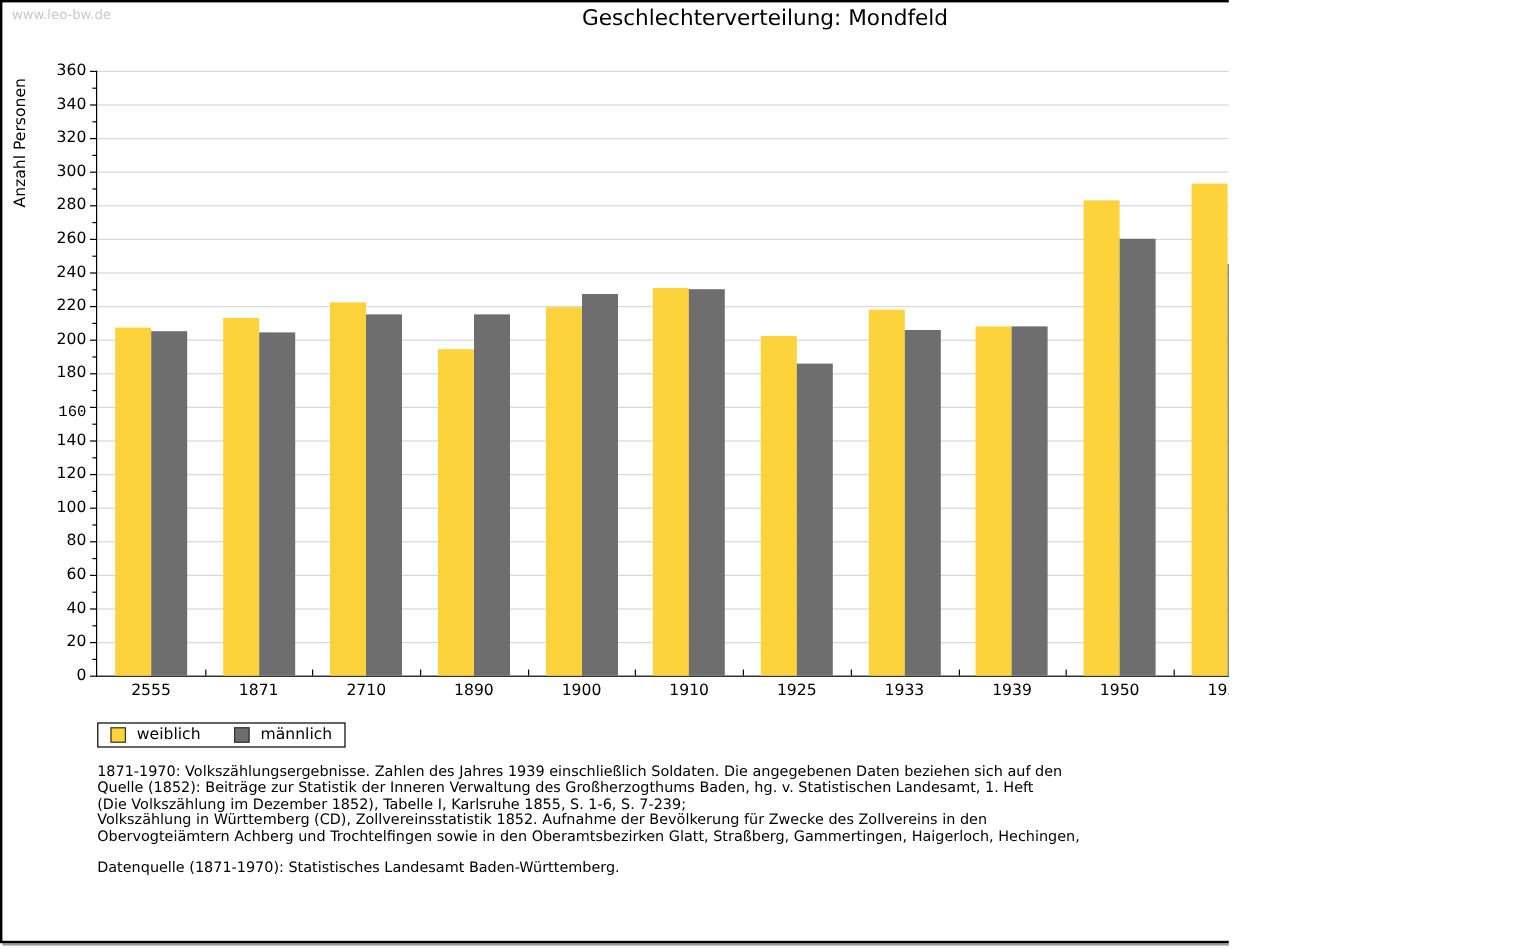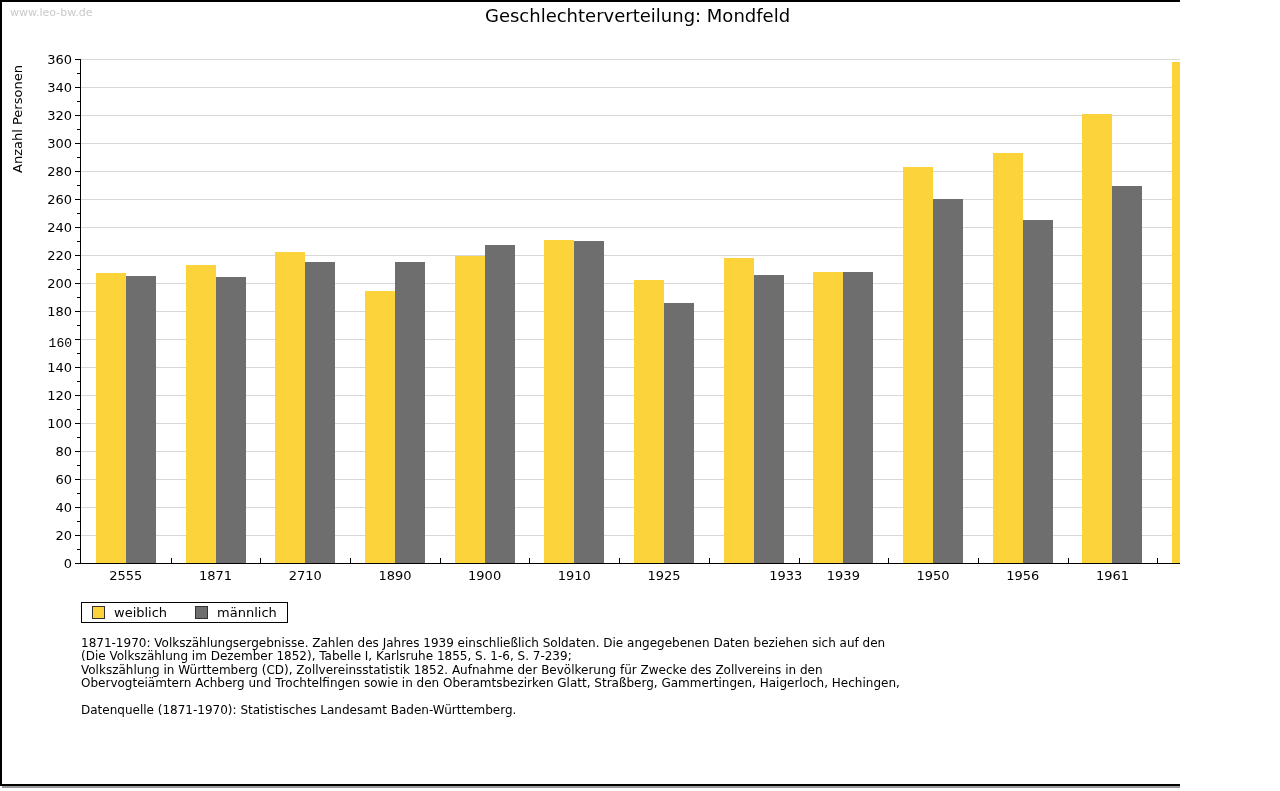--- a/index.html
+++ b/index.html
@@ -1,17 +1,17 @@
 <!DOCTYPE html>
 <html><head>
 <meta charset="utf-8">
 <style>
   html,body{margin:0;padding:0;background:#fff;}
   .canvas{
-    position:relative;width:1180px;height:791px;background:#fff;overflow:hidden;
+    position:relative;width:1024px;height:791px;background:#fff;overflow:hidden;
     font-family:"DejaVu Sans","Liberation Sans",sans-serif;color:#000;
   }
   .frame{
     position:absolute;left:0;top:0;width:1275px;height:786px;box-sizing:border-box;
     border:2px solid #000;background:#fff;box-shadow:2px 2px 0 0 #9a9a9a;
   }
   .watermark{position:absolute;left:8px;top:4px;font-size:11px;color:#c9c9c9;}
   .title{position:absolute;left:0;right:0;top:3px;text-align:center;font-size:18px;font-weight:400;}
   .ylabel{
     position:absolute;left:15px;top:117px;font-size:13px;white-space:nowrap;
@@ -146,21 +146,21 @@
         <div class="bar" style="left: 403.615px; width: 30px; height: 317.8px; background: rgb(110, 110, 110);"></div>
         <div class="xticklabel" style="left: 403.615px;">1900</div>
         <div class="bar" style="left: 463.308px; width: 30px; height: 323.4px; background: rgb(252, 211, 58);"></div>
         <div class="bar" style="left: 493.308px; width: 30px; height: 322px; background: rgb(110, 110, 110);"></div>
         <div class="xticklabel" style="left: 493.308px; text-align: right;">1910</div>
         <div class="bar" style="left: 553px; width: 30px; height: 282.8px; background: rgb(252, 211, 58);"></div>
         <div class="bar" style="left: 583px; width: 30px; height: 260.4px; background: rgb(110, 110, 110);"></div>
         <div class="xticklabel" style="left: 583px;">1925</div>
         <div class="bar" style="left: 642.692px; width: 30px; height: 305.2px; background: rgb(252, 211, 58);"></div>
         <div class="bar" style="left: 672.692px; width: 30px; height: 288.4px; background: rgb(110, 110, 110);"></div>
-        <div class="xticklabel" style="left: 672.692px; margin-left: 32px;">1933</div>
+        <div class="xticklabel" style="left: 672.692px;">1933</div>
         <div class="bar" style="left: 732.385px; width: 30px; height: 291.2px; background: rgb(252, 211, 58);"></div>
         <div class="bar" style="left: 762.385px; width: 30px; height: 291.2px; background: rgb(110, 110, 110);"></div>
         <div class="xticklabel" style="left: 762.385px;">1939</div>
         <div class="bar" style="left: 822.077px; width: 30px; height: 396.2px; background: rgb(252, 211, 58);"></div>
         <div class="bar" style="left: 852.077px; width: 30px; height: 364px; background: rgb(110, 110, 110);"></div>
         <div class="xticklabel" style="left: 852.077px;">1950</div>
         <div class="bar" style="left: 911.769px; width: 30px; height: 410.2px; background: rgb(252, 211, 58);"></div>
         <div class="bar" style="left: 941.769px; width: 30px; height: 343px; background: rgb(110, 110, 110);"></div>
         <div class="xticklabel" style="left: 941.769px;">1956</div>
         <div class="bar" style="left: 1001.46px; width: 30px; height: 449.4px; background: rgb(252, 211, 58);"></div>
@@ -187,20 +187,21 @@
     <div class="legend">
       <span class="swatch" id="swatch-0" style="background: rgb(252, 211, 58); border-color: rgb(51, 51, 51);"></span>
       <span class="legend-label">weiblich</span>
       <span class="legend-gap"></span>
       <span class="swatch" id="swatch-1" style="background: rgb(110, 110, 110); border-color: rgb(51, 51, 51);"></span>
       <span class="legend-label">männlich</span>
     </div>
 
     <div class="footer" id="footer">
         <div>1871-1970: Volkszählungsergebnisse. Zahlen des Jahres 1939 einschließlich Soldaten. Die angegebenen Daten beziehen sich auf den</div>
+        <div>Quelle (1852): Beiträge zur Statistik der Inneren Verwaltung des Großherzogthums Baden, hg. v. Statistischen Landesamt, 1. Heft</div>
         <div>(Die Volkszählung im Dezember 1852), Tabelle I, Karlsruhe 1855, S. 1-6, S. 7-239;</div>
         <div>Volkszählung in Württemberg (CD), Zollvereinsstatistik 1852. Aufnahme der Bevölkerung für Zwecke des Zollvereins in den</div>
         <div>Obervogteiämtern Achberg und Trochtelfingen sowie in den Oberamtsbezirken Glatt, Straßberg, Gammertingen, Haigerloch, Hechingen,</div>
         <div></div>
         <div>Datenquelle (1871-1970): Statistisches Landesamt Baden-Württemberg.</div>
       </div>
   </div>
 </div>
 
 </body></html>

